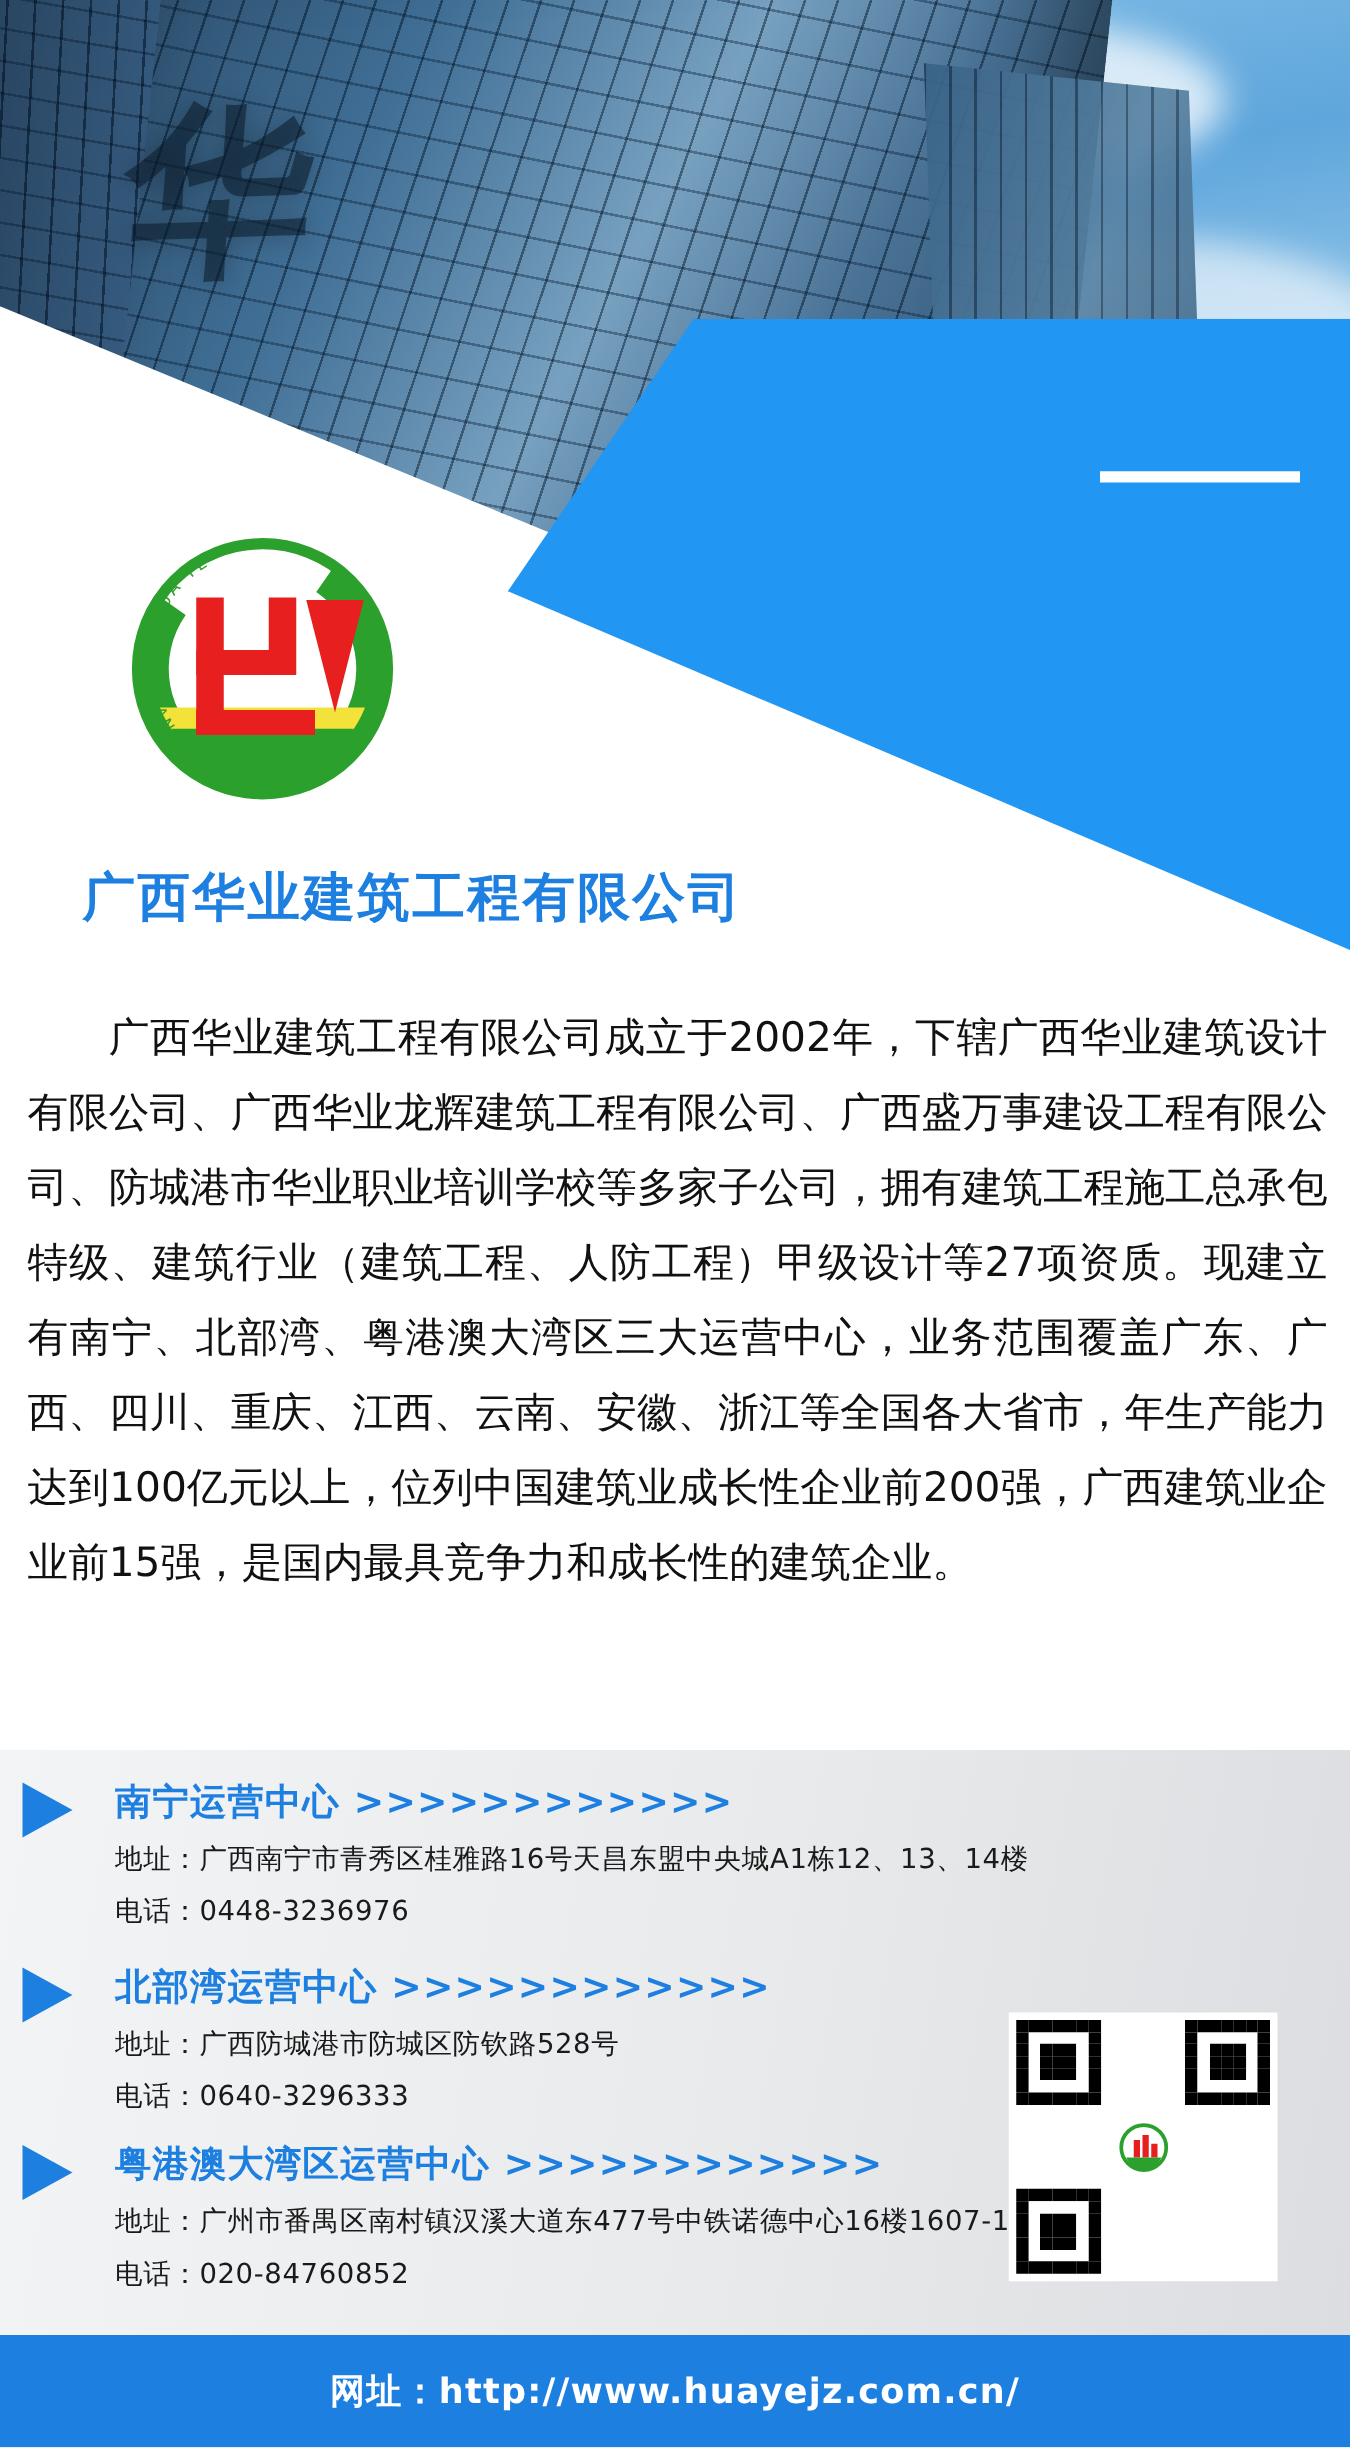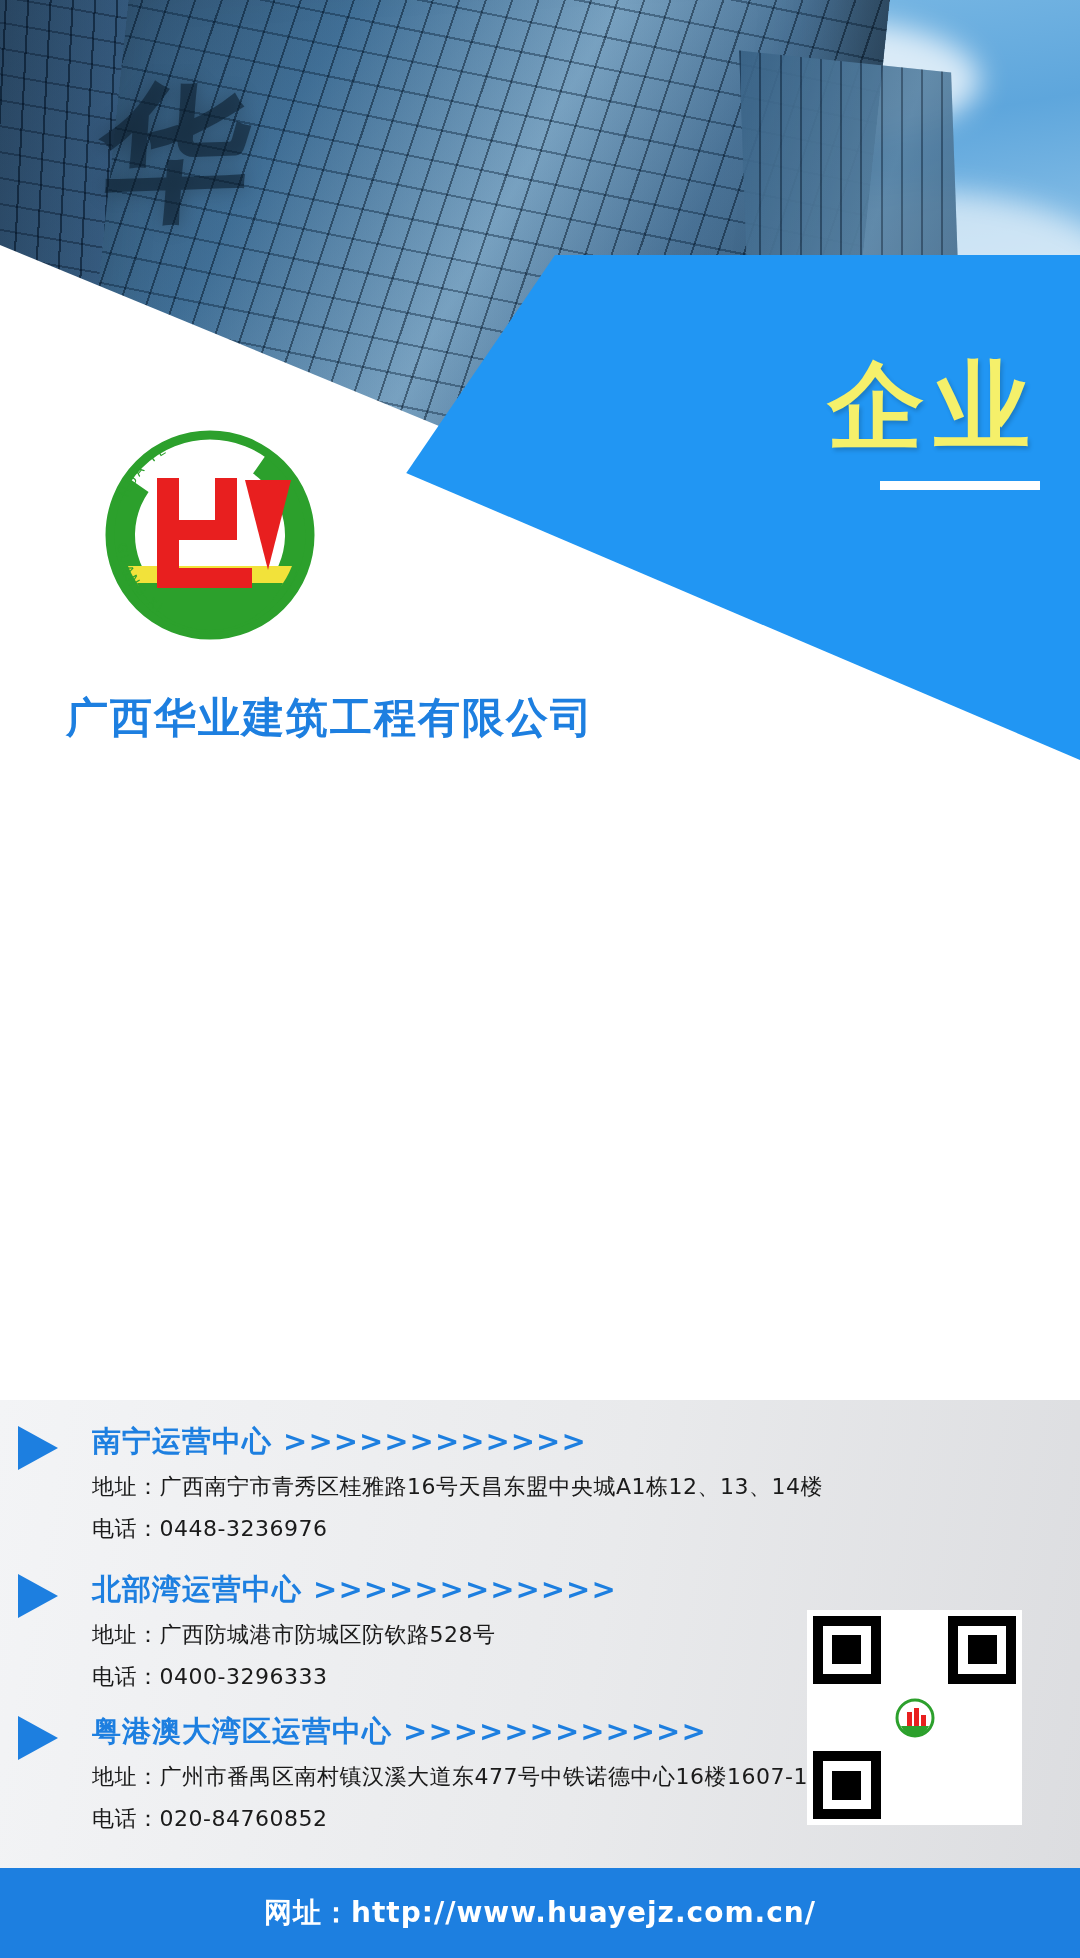--- a/index.html
+++ b/index.html
@@ -275,21 +275,20 @@
     <div class="tower"></div>
     <div class="tower3"></div>
     <div class="watermark-hua">华</div>
   </div>
 
   <div class="white-diag"></div>
   <div class="blue-diag"></div>
   <div class="blue-diag-inner"></div>
 
   <div class="title-block">
-    <div class="title-qy">企业</div>
     <div class="title-rule"></div>
   </div>
 
   <div class="logo-wrap">
     <svg viewBox="0 0 230 230" width="230" height="230">
       <defs>
         <path id="arcL" d="M 22 115 A 93 93 0 0 0 115 208" fill="none"></path>
         <path id="arcR" d="M 28 96 A 90 90 0 0 1 170 38" fill="none"></path>
       </defs>
       <circle cx="115" cy="115" r="100" fill="#ffffff"></circle>
@@ -309,35 +308,36 @@
         <textPath href="#arcL" startOffset="6%">GUANG XI</textPath>
       </text>
       <text font-family="DejaVu Sans, sans-serif" font-size="13" fill="#2ca02c" letter-spacing="2.5">
         <textPath href="#arcR" startOffset="10%">HUA YE</textPath>
       </text>
     </svg>
   </div>
 
   <div class="company-name">广西华业建筑工程有限公司</div>
 
+  <div class="intro">广西华业建筑工程有限公司成立于2002年，下辖广西华业建筑设计有限公司、广西华业龙辉建筑工程有限公司、广西盛万事建设工程有限公司、防城港市华业职业培训学校等多家子公司，拥有建筑工程施工总承包特级、建筑行业（建筑工程、人防工程）甲级设计等27项资质。现建立有南宁、北部湾、粤港澳大湾区三大运营中心，业务范围覆盖广东、广西、四川、重庆、江西、云南、安徽、浙江等全国各大省市，年生产能力达到100亿元以上，位列中国建筑业成长性企业前200强，广西建筑业企业前15强，是国内最具竞争力和成长性的建筑企业。</div>
 
   <div class="contact-panel">
 
     <div class="contact-block b1">
       <div class="arrow"></div>
       <div class="ct-title">南宁运营中心 &gt;&gt;&gt;&gt;&gt;&gt;&gt;&gt;&gt;&gt;&gt;&gt;</div>
       <div class="ct-line ct-addr">地址：广西南宁市青秀区桂雅路16号天昌东盟中央城A1栋12、13、14楼</div>
       <div class="ct-line ct-tel">电话：0448-3236976</div>
     </div>
 
     <div class="contact-block b2">
       <div class="arrow"></div>
       <div class="ct-title">北部湾运营中心 &gt;&gt;&gt;&gt;&gt;&gt;&gt;&gt;&gt;&gt;&gt;&gt;</div>
       <div class="ct-line ct-addr">地址：广西防城港市防城区防钦路528号</div>
-      <div class="ct-line ct-tel">电话：0400-3296333</div>
+      <div class="ct-line ct-tel">电话：0640-3296333</div>
     </div>
 
     <div class="contact-block b3">
       <div class="arrow"></div>
       <div class="ct-title">粤港澳大湾区运营中心 &gt;&gt;&gt;&gt;&gt;&gt;&gt;&gt;&gt;&gt;&gt;&gt;</div>
       <div class="ct-line ct-addr">地址：广州市番禺区南村镇汉溪大道东477号中铁诺德中心16楼1607-1608</div>
       <div class="ct-line ct-tel">电话：020-84760852</div>
     </div>
   </div>
 

